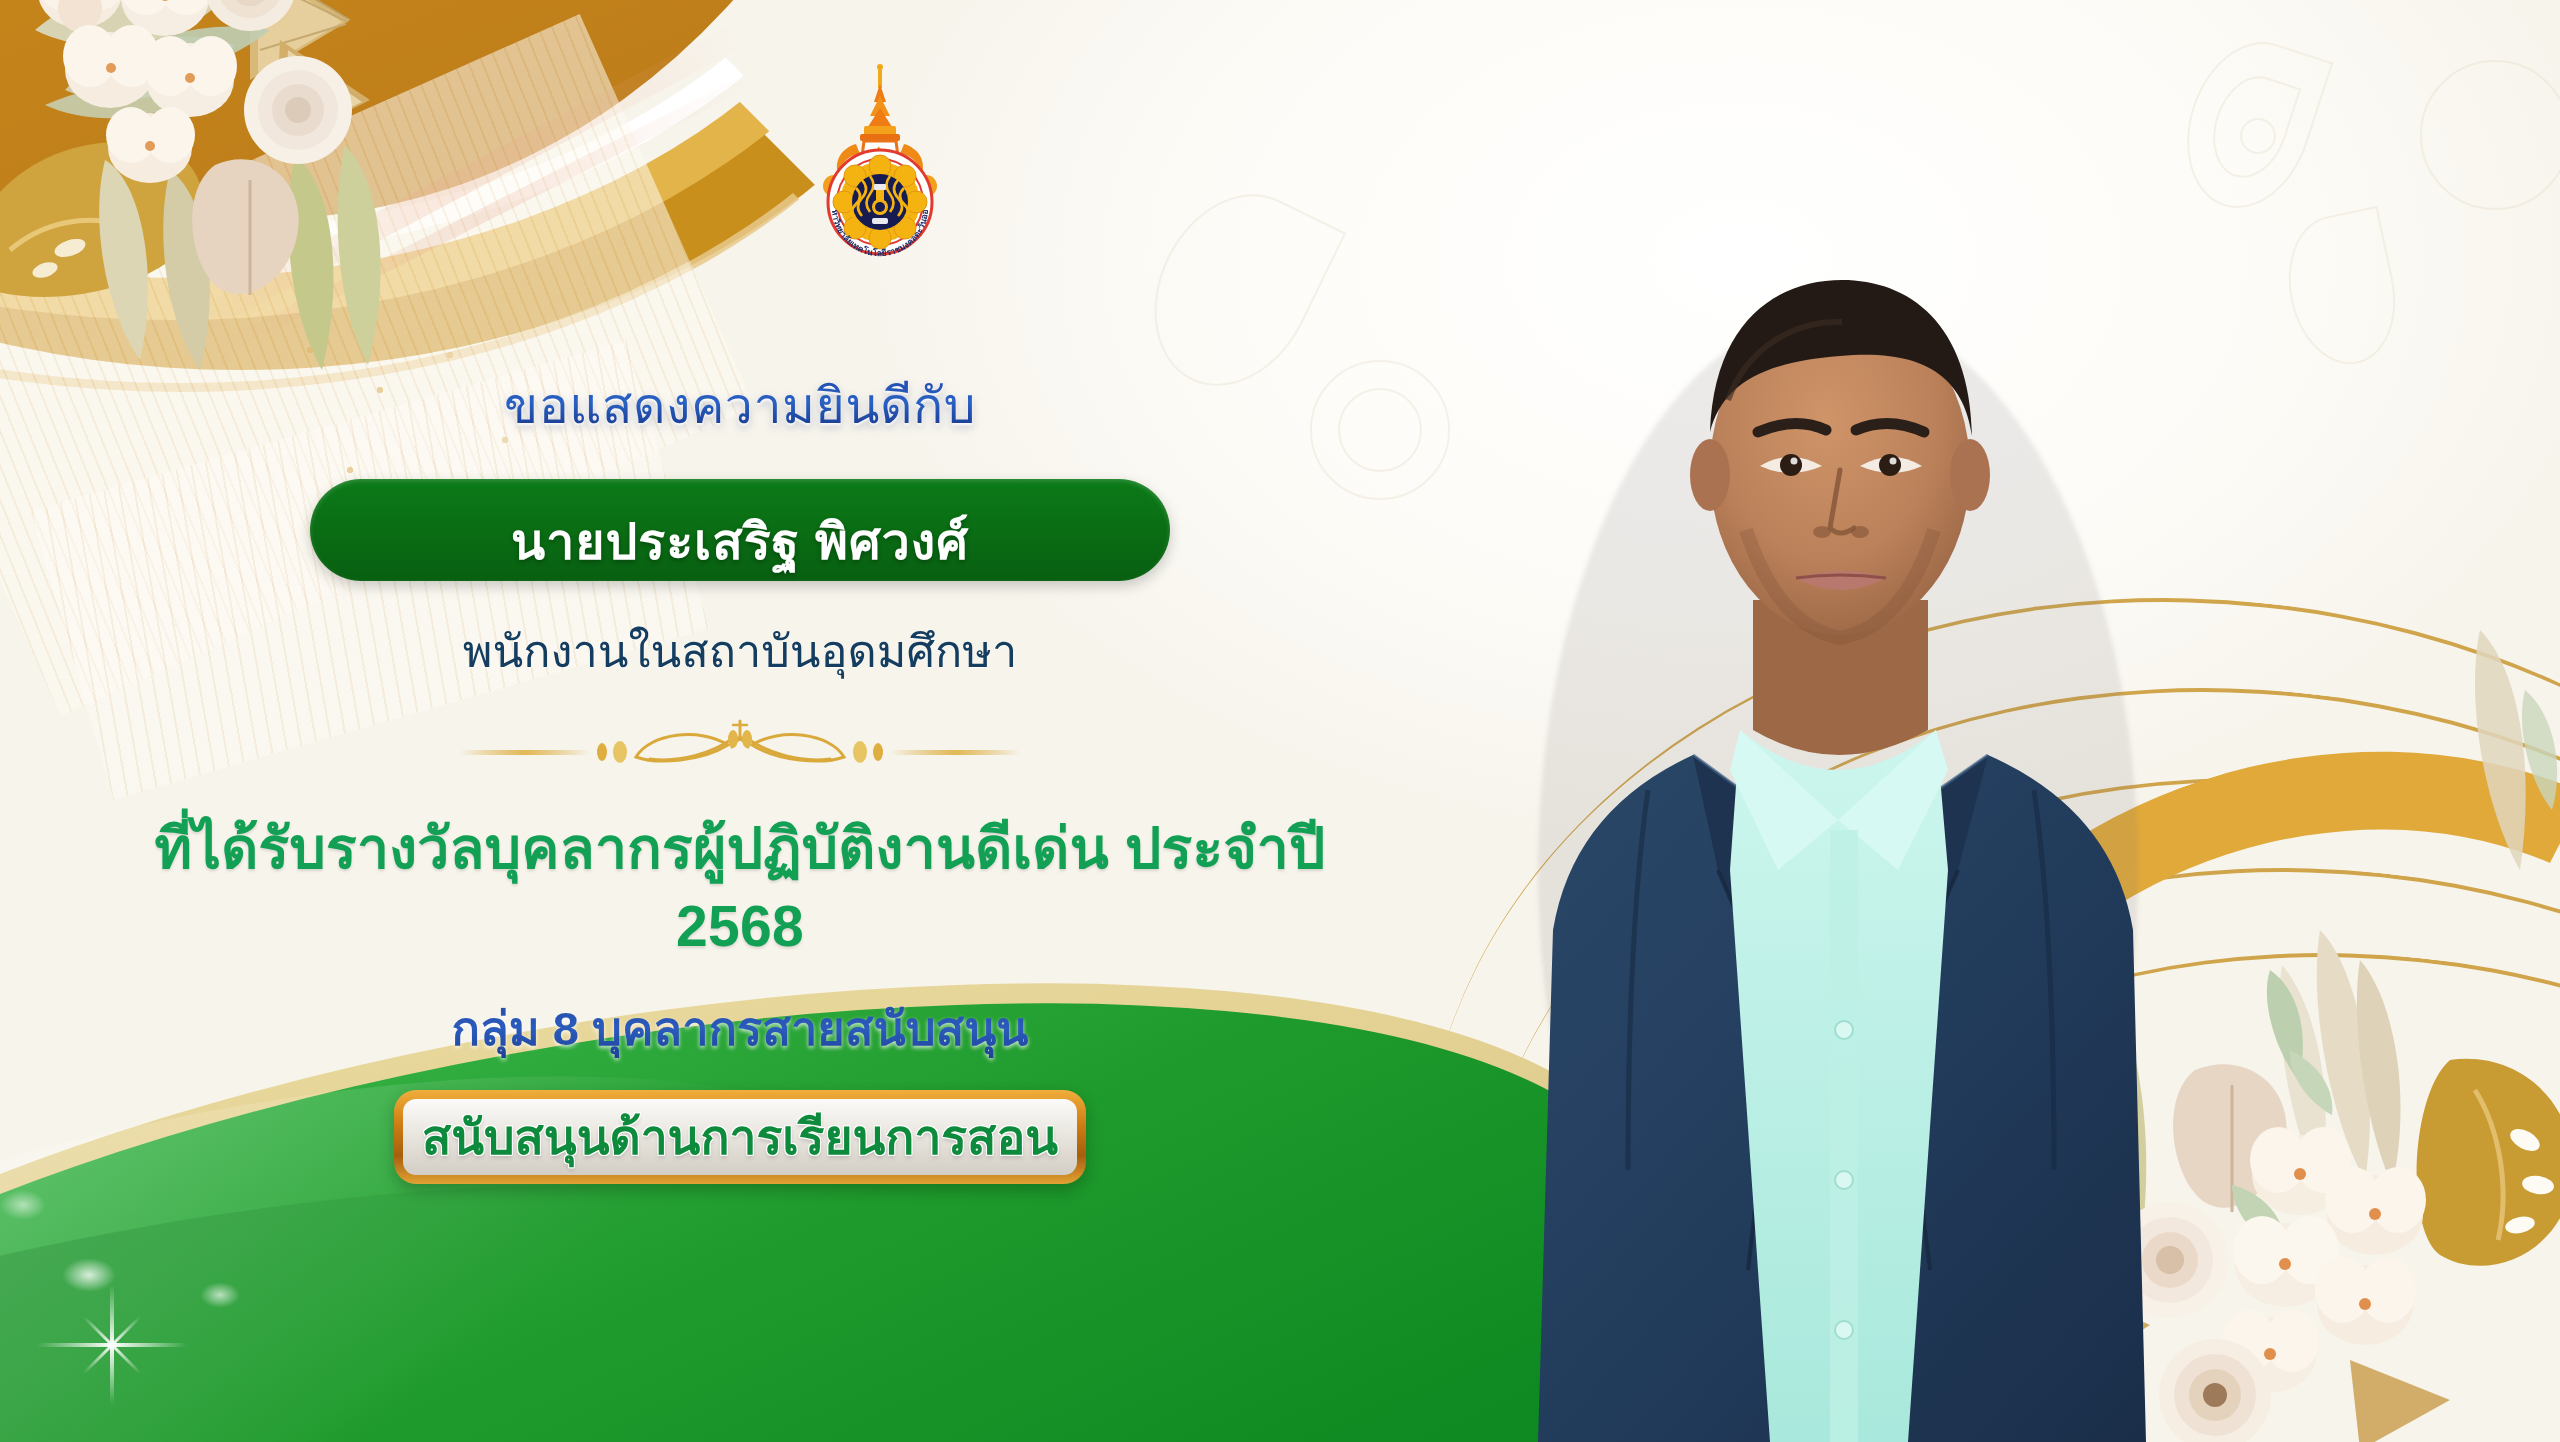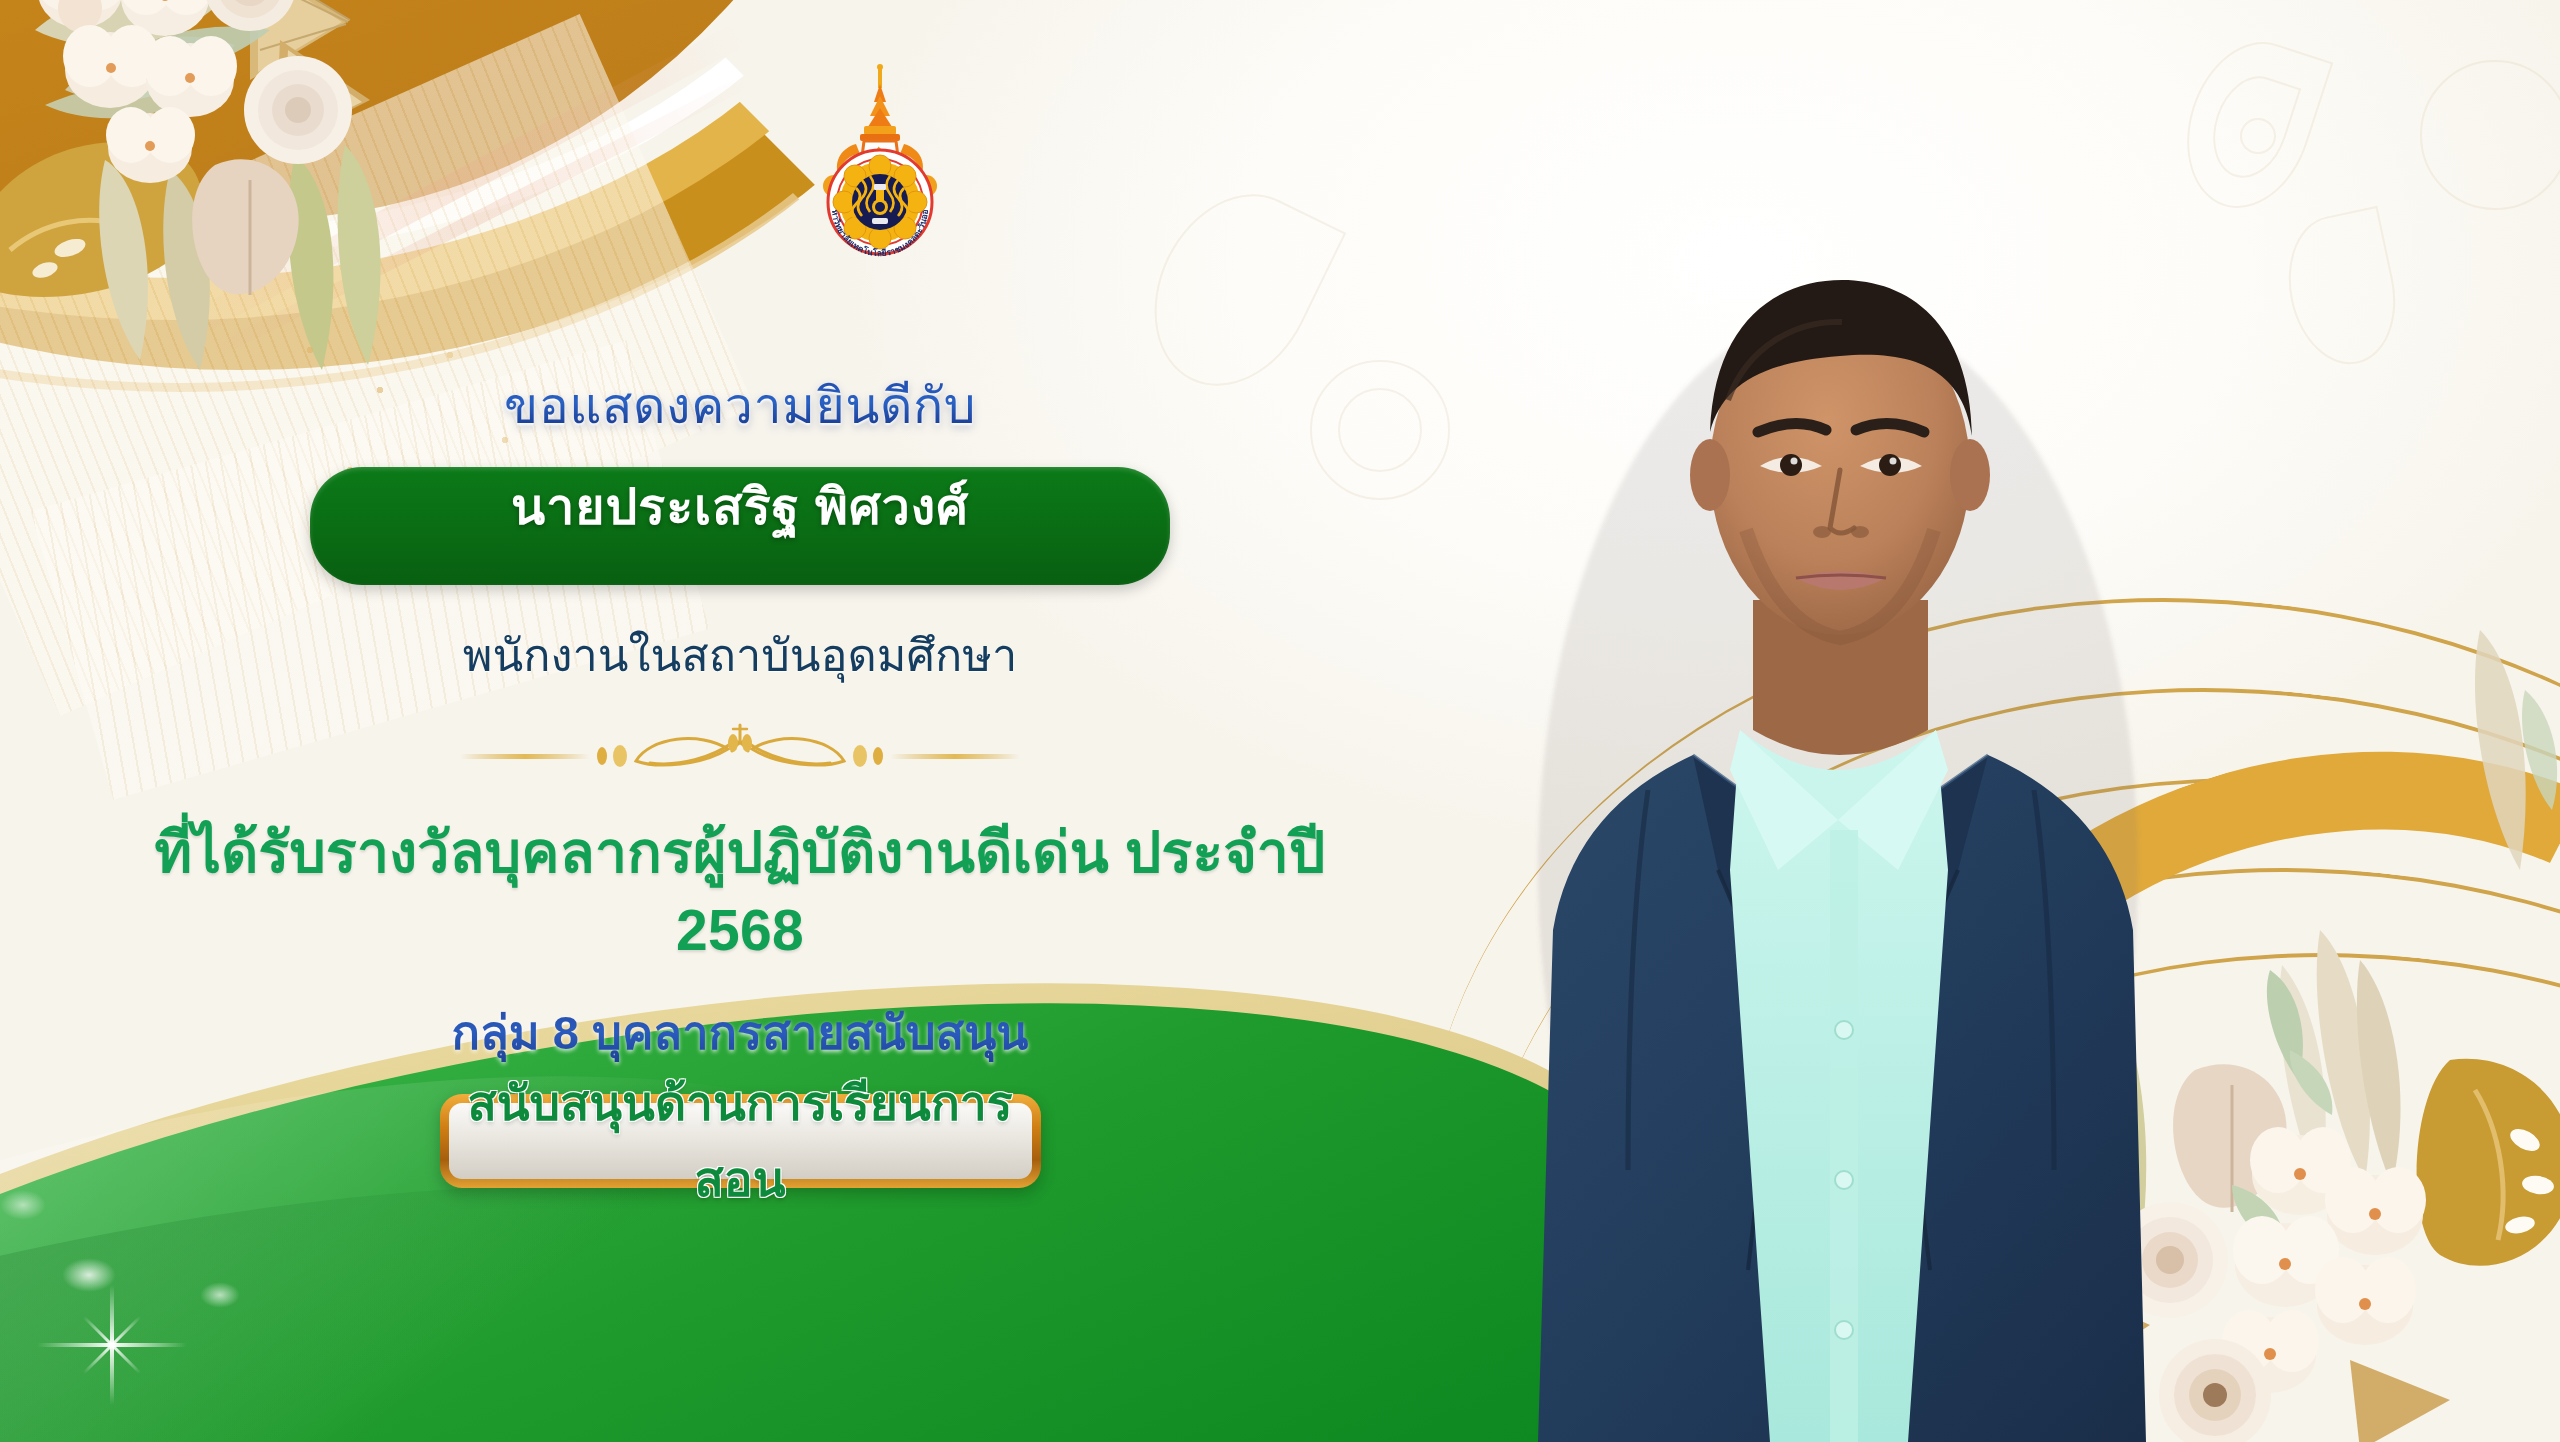--- a/index.html
+++ b/index.html
@@ -44,24 +44,24 @@
     font-size:40px; font-weight:700; color:#0d4030; line-height:1.42;
     letter-spacing:.2px; text-shadow:0 1px 0 rgba(255,255,255,.8);
   }
   .headline{
     margin-top:36px; font-size:50px; font-weight:400; letter-spacing:.5px;
     background:linear-gradient(180deg,#1c3fa0 0%,#2a62c4 45%,#1b3f96 75%,#15307a 100%);
     -webkit-background-clip:text; background-clip:text; color:transparent;
     filter:drop-shadow(0 2px 1px rgba(255,255,255,.9)) drop-shadow(0 3px 4px rgba(30,50,120,.22));
   }
   .namepill{
-    margin:22px auto 0; width:860px; height:118px; border-radius:52px;
+    margin:34px auto 0; width:860px; height:102px; border-radius:52px;
     background:linear-gradient(180deg,#0b7a18 0%,#0a6d14 52%,#085f11 100%);
     box-shadow:0 5px 14px rgba(0,0,0,.2), inset 0 2px 5px rgba(255,255,255,.18);
-    display:flex; align-items:flex-start; justify-content:center;
+    display:flex; align-items:flex-end; justify-content:center;
   }
   .namepill span{
     font-size:50px; font-weight:700; color:#ffffff; letter-spacing:1px;
     text-shadow:0 2px 5px rgba(0,0,0,.3);
   }
   .position{
     margin-top:34px; font-size:45px; font-weight:400; color:#143d60;
     text-shadow:0 1px 0 rgba(255,255,255,.85);
   }
 
@@ -72,21 +72,21 @@
     margin-top:34px; font-size:57px; font-weight:800; color:#12a055;
     letter-spacing:.3px; text-shadow:0 2px 3px rgba(0,0,0,.13);
   }
   .group{
     margin-top:32px; font-size:47px; font-weight:700;
     background:linear-gradient(180deg,#24489e 0%,#2a5bbd 50%,#1a3a8c 100%);
     -webkit-background-clip:text; background-clip:text; color:transparent;
     filter:drop-shadow(0 2px 2px rgba(255,255,255,.8));
   }
   .goldpill{
-    margin:24px auto 0; width:601px; height:94px; border-radius:22px;
+    margin:24px auto 0; width:692px; height:94px; border-radius:22px;
     background:linear-gradient(180deg,#fff 0%,#e7e4dd 48%,#cfcac1 100%);
     border:9px solid transparent;
     background-image:
       linear-gradient(180deg,#fff 0%,#e9e6df 48%,#cdc8bf 100%),
       linear-gradient(180deg,#f0ae3c 0%,#d07f14 35%,#a75f0d 70%,#e2a233 100%);
     background-origin:border-box; background-clip:padding-box,border-box;
     box-shadow:0 6px 15px rgba(0,0,0,.22);
     display:flex; align-items:center; justify-content:center;
   }
   .goldpill span{

